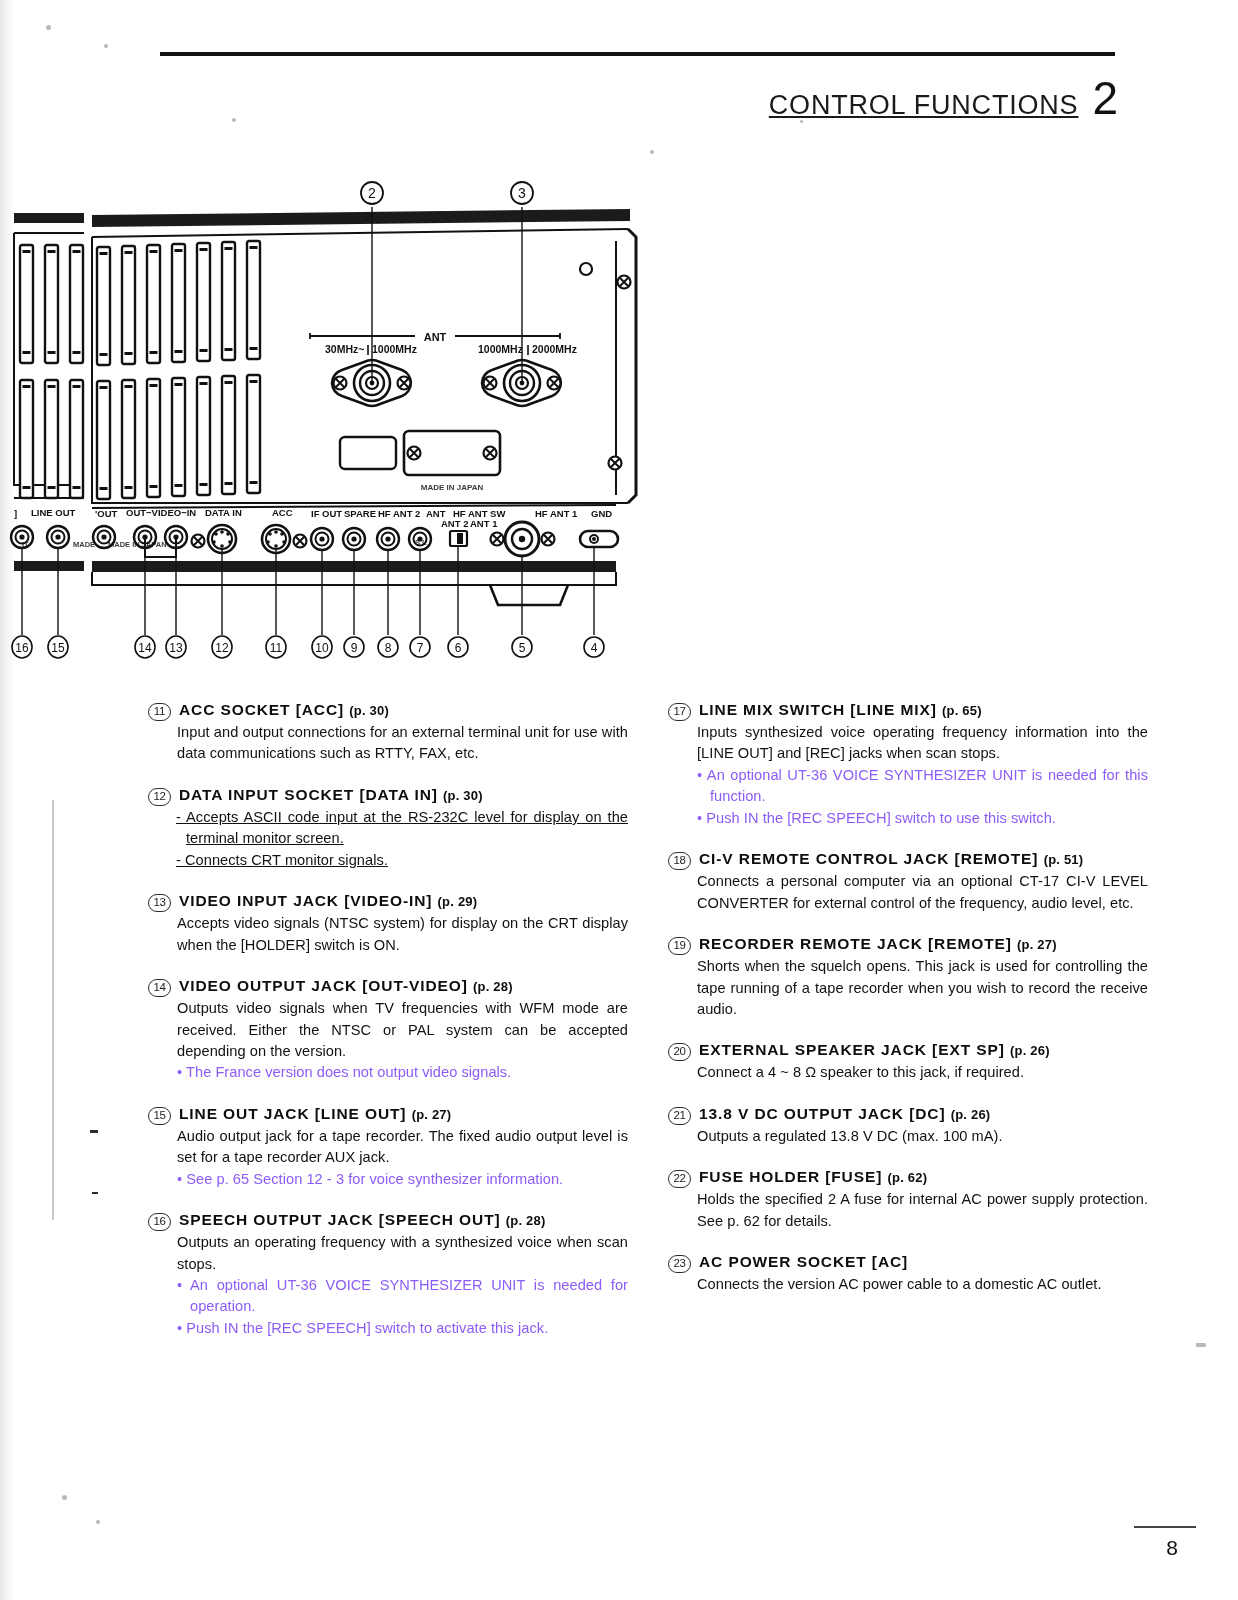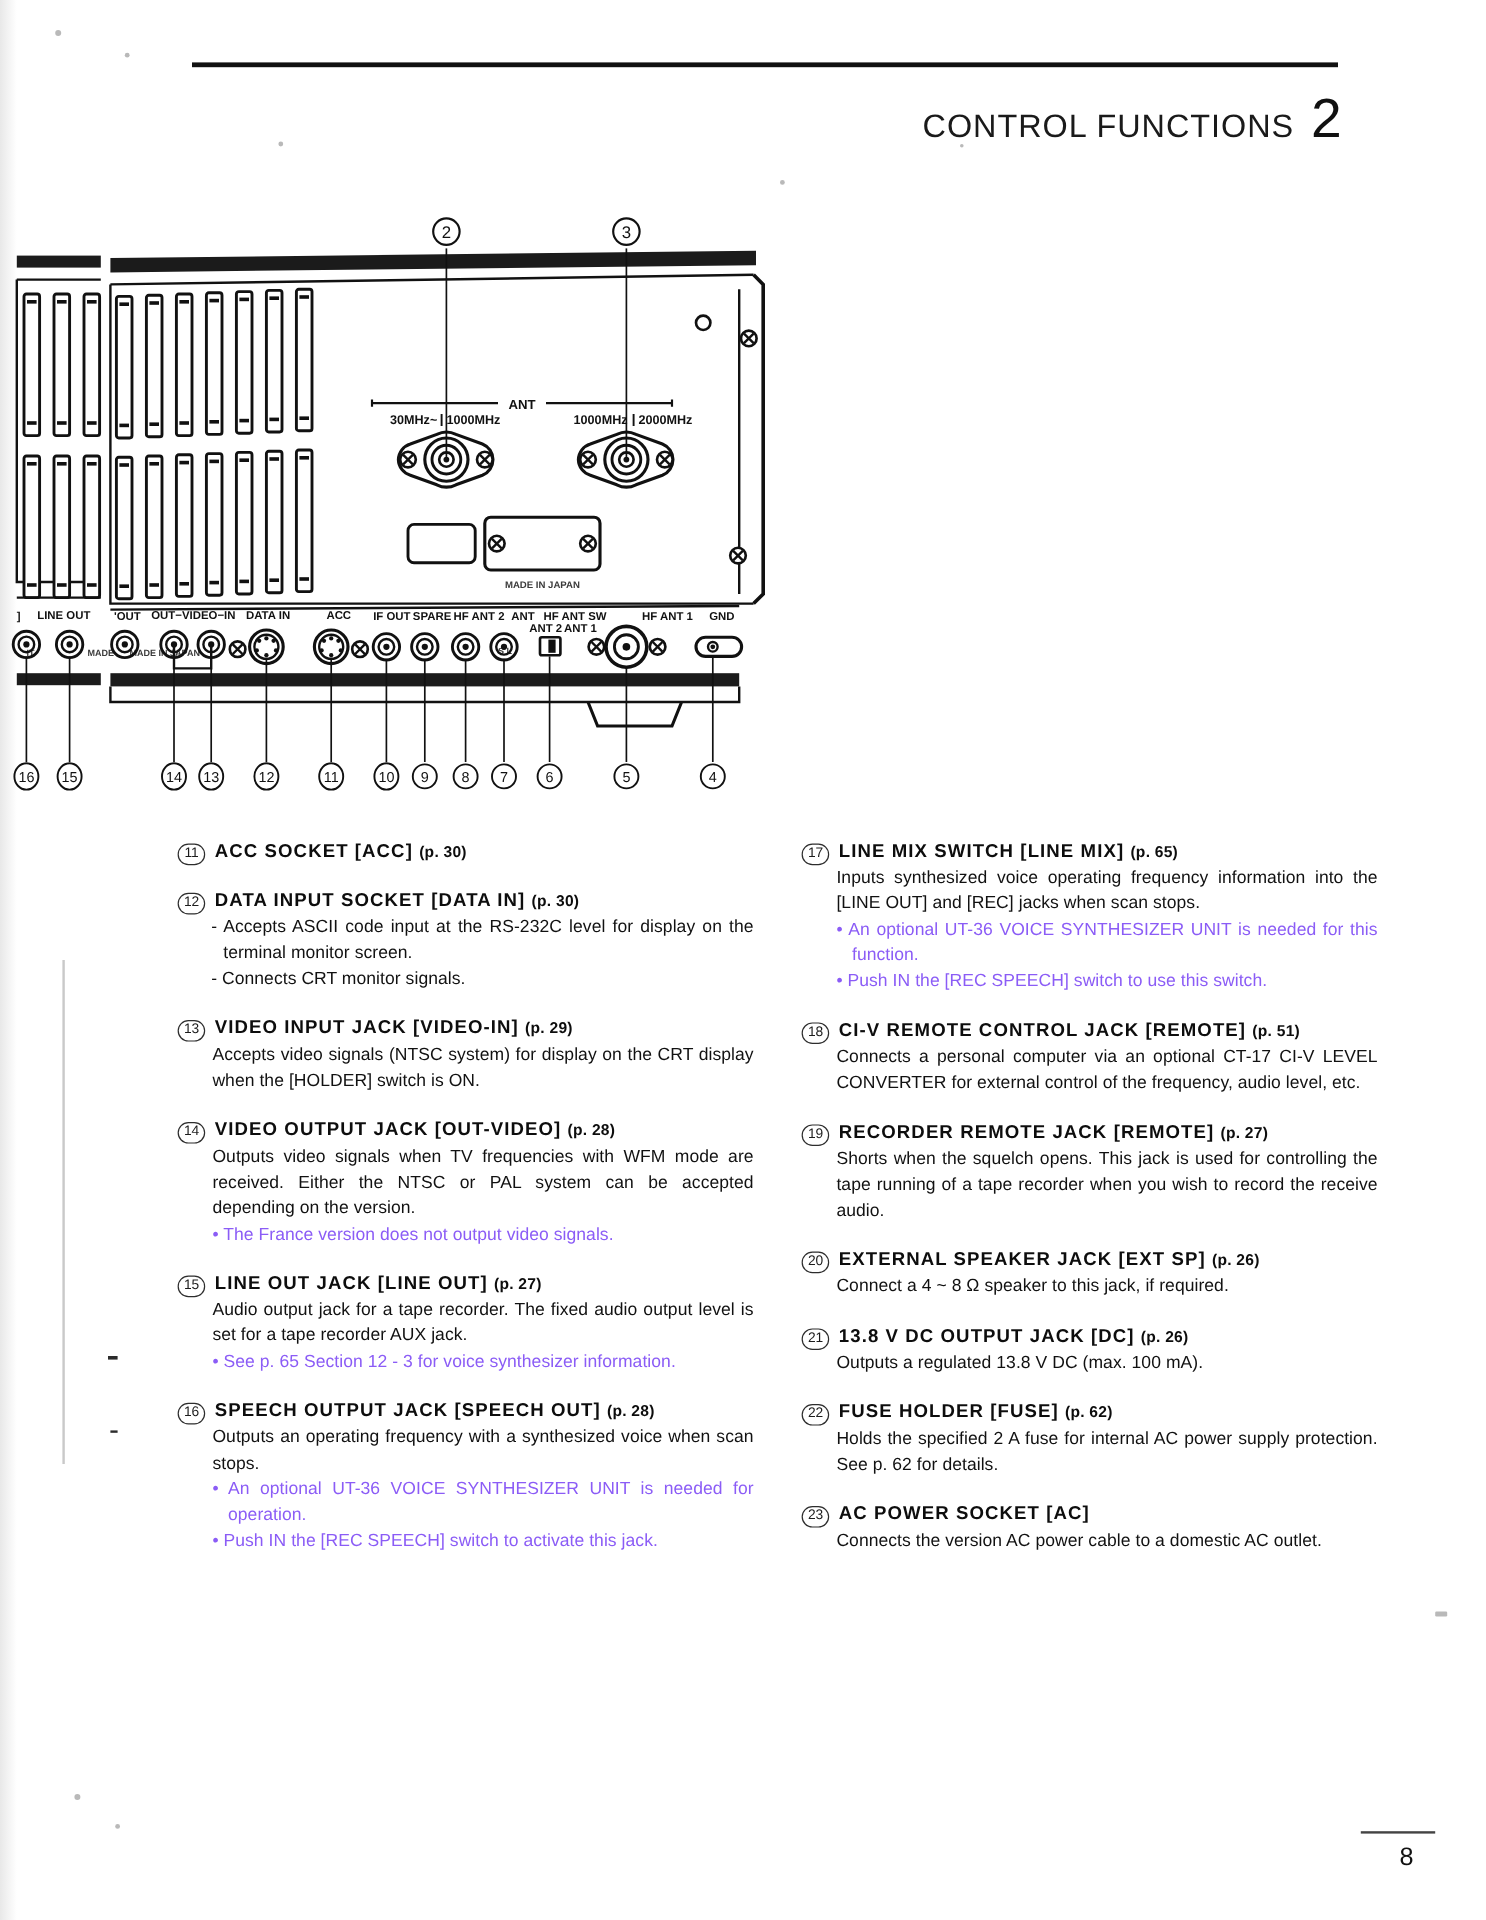--- a/index.html
+++ b/index.html
@@ -50,20 +50,21 @@
     top: 78px;
     display: flex;
     align-items: baseline;
     gap: 14px;
   }
   .header-title {
     font-size: 27px;
     letter-spacing: 0.8px;
     color: #1a1a1a;
     white-space: nowrap;
+    text-decoration: underline;
   }
   .header-chapter {
     font-size: 46px;
     line-height: 0.9;
     color: #111111;
   }
 
   
   .diagram {
     position: absolute;
@@ -118,21 +119,21 @@
     letter-spacing: 0.2px;
   }
   .body-line {
     font-size: 14.6px;
     line-height: 1.47;
     color: #111111;
     padding-left: 29px;
     text-align: justify;
     letter-spacing: 0.05px;
   }
-  .body-line.dash { padding-left: 38px; text-indent: -10px; }
+  .body-line.dash { padding-left: 38px; text-indent: -10px; text-decoration: underline; }
   .bullet {
     font-size: 14.6px;
     line-height: 1.47;
     color: #8b5cf6;
     padding-left: 42px;
     text-indent: -13px;
     text-align: justify;
     letter-spacing: 0.05px;
   }
 
@@ -466,20 +467,21 @@
 </svg>
 </div>
 
 <div class="columns">
   <div class="col" id="left-col">
       <div class="entry">
         <div class="entry-head">
           <span class="num">11</span>
           <span class="head-text"><span>ACC SOCKET  [ACC]</span> <span class="pg">(p. 30)</span></span>
         </div>
+        <div class="body-line">Input and output connections for an external terminal unit for use with data communications such as RTTY, FAX, etc.</div>
       </div>
       <div class="entry">
         <div class="entry-head">
           <span class="num">12</span>
           <span class="head-text"><span>DATA INPUT SOCKET  [DATA IN]</span> <span class="pg">(p. 30)</span></span>
         </div>
         <div class="body-line dash">- Accepts ASCII code input at the RS-232C level for display on the terminal monitor screen.</div>
         <div class="body-line dash">- Connects CRT monitor signals.</div>
       </div>
       <div class="entry">

